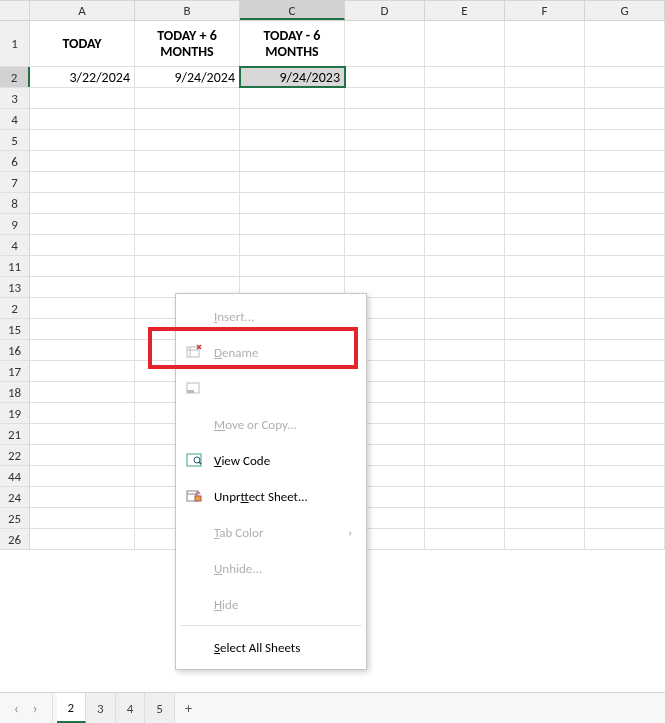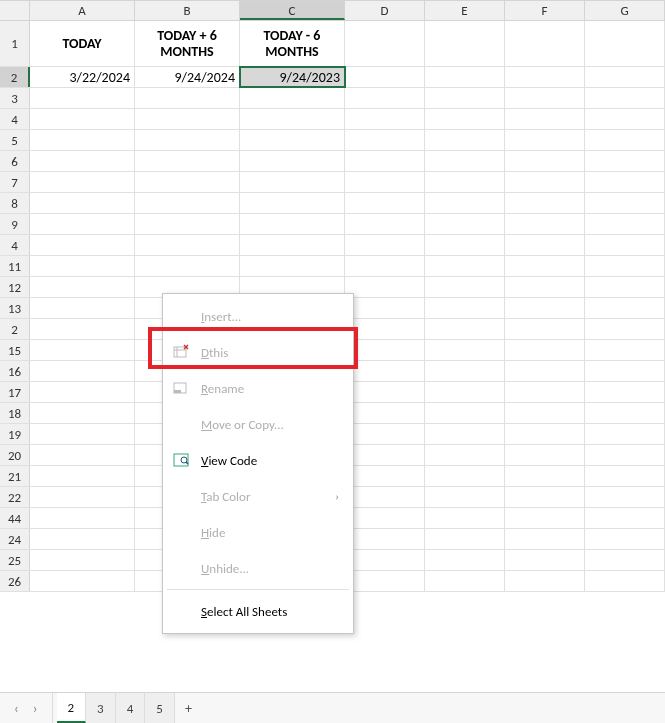--- a/index.html
+++ b/index.html
@@ -73,21 +73,21 @@
       flex-shrink: 0;
       color: #000;
     }
     .cell.header-text { font-weight: bold; text-align: center; justify-content: center; line-height:1.1;}
     .cell.selected { background: #d8d8d8; outline:2px solid #217346; outline-offset:-1px;}
     .cA{width:105px;} .cB{width:105px;} .cC{width:105px;}
     .cD{width:80px;}.cE{width:80px;}.cF{width:80px;}.cG{width:80px;}
     
     .ctx-menu {
       position: absolute;
-      left: 162px;
+      left: 175px;
       top: 292px;
       width: 192px;
       background: #fff;
       border: 1px solid #c6c6c6;
       box-shadow: 2px 2px 6px rgba(0,0,0,.2);
       padding: 4px 0;
       font-size: 13px;
       color: #000;
     }
     .ctx-item {
@@ -258,30 +258,20 @@
         <div class="row-header">11</div>
         <div class="cell cA"></div>
         <div class="cell cB"></div>
         <div class="cell cC"></div>
         <div class="cell cD"></div>
         <div class="cell cE"></div>
         <div class="cell cF"></div>
         <div class="cell cG"></div>
       </div>
     <div class="row">
-        <div class="row-header">12</div>
-        <div class="cell cA"></div>
-        <div class="cell cB"></div>
-        <div class="cell cC"></div>
-        <div class="cell cD"></div>
-        <div class="cell cE"></div>
-        <div class="cell cF"></div>
-        <div class="cell cG"></div>
-      </div>
-    <div class="row">
         <div class="row-header">13</div>
         <div class="cell cA"></div>
         <div class="cell cB"></div>
         <div class="cell cC"></div>
         <div class="cell cD"></div>
         <div class="cell cE"></div>
         <div class="cell cF"></div>
         <div class="cell cG"></div>
       </div>
     <div class="row">
@@ -329,30 +319,20 @@
         <div class="cell cA"></div>
         <div class="cell cB"></div>
         <div class="cell cC"></div>
         <div class="cell cD"></div>
         <div class="cell cE"></div>
         <div class="cell cF"></div>
         <div class="cell cG"></div>
       </div>
     <div class="row">
         <div class="row-header">19</div>
-        <div class="cell cA"></div>
-        <div class="cell cB"></div>
-        <div class="cell cC"></div>
-        <div class="cell cD"></div>
-        <div class="cell cE"></div>
-        <div class="cell cF"></div>
-        <div class="cell cG"></div>
-      </div>
-    <div class="row">
-        <div class="row-header">20</div>
         <div class="cell cA"></div>
         <div class="cell cB"></div>
         <div class="cell cC"></div>
         <div class="cell cD"></div>
         <div class="cell cE"></div>
         <div class="cell cF"></div>
         <div class="cell cG"></div>
       </div>
     <div class="row">
         <div class="row-header">21</div>
@@ -424,57 +404,67 @@
     <div class="ctx-item disabled">
       <span class="ctx-icon">
         <svg width="16" height="16" viewBox="0 0 16 16">
             <rect x="1" y="3" width="12" height="10" fill="none" stroke="#bbb"></rect>
             <line x1="1" y1="6" x2="13" y2="6" stroke="#bbb"></line>
             <line x1="4" y1="3" x2="4" y2="13" stroke="#bbb"></line>
             <line x1="11" y1="1" x2="15" y2="5" stroke="#c33" stroke-width="1.5"></line>
             <line x1="15" y1="1" x2="11" y2="5" stroke="#c33" stroke-width="1.5"></line>
           </svg>
       </span>
-      <span class="ctx-label"><u>D</u><span>this</span></span>
+      <span class="ctx-label"><u>D</u><span>ename</span></span>
     </div>
     <div class="ctx-item disabled">
       <span class="ctx-icon">
         <svg width="16" height="16" viewBox="0 0 16 16">
             <rect x="1" y="3" width="12" height="10" fill="none" stroke="#bbb"></rect>
             <rect x="1" y="10" width="7" height="3" fill="#bbb"></rect>
           </svg>
       </span>
-      <span class="ctx-label"><u>R</u><span>ename</span></span>
     </div>
     <div class="ctx-item disabled">
       <span class="ctx-icon"></span>
       <span class="ctx-label"><u>M</u><span>ove or Copy...</span></span>
     </div>
     <div class="ctx-item">
       <span class="ctx-icon">
         <svg width="16" height="16" viewBox="0 0 16 16">
             <rect x="1" y="2" width="14" height="12" fill="none" stroke="#3a7"></rect>
             <circle cx="11" cy="8" r="3" fill="none" stroke="#257"></circle>
             <line x1="13" y1="10" x2="15" y2="12" stroke="#257" stroke-width="1.5"></line>
           </svg>
       </span>
       <span class="ctx-label"><u>V</u><span>iew Code</span></span>
     </div>
+    <div class="ctx-item">
+      <span class="ctx-icon">
+        <svg width="16" height="16" viewBox="0 0 16 16">
+            <rect x="1" y="3" width="11" height="10" fill="none" stroke="#888"></rect>
+            <line x1="1" y1="6" x2="12" y2="6" stroke="#888"></line>
+            <rect x="9" y="8" width="6" height="5" fill="#e8a23a" stroke="#a56"></rect>
+            <path d="M10 8 V6 a2 2 0 0 1 4 0" fill="none" stroke="#a56"></path>
+          </svg>
+      </span>
+      <span class="ctx-label"><span>Unpr</span><u>t</u><span>tect Sheet...</span></span>
+    </div>
     <div class="ctx-item disabled">
       <span class="ctx-icon"></span>
       <span class="ctx-label"><u>T</u><span>ab Color</span></span>
       <span class="ctx-sub">›</span>
     </div>
     <div class="ctx-item disabled">
       <span class="ctx-icon"></span>
+      <span class="ctx-label"><u>U</u><span>nhide...</span></span>
+    </div>
+    <div class="ctx-item disabled">
+      <span class="ctx-icon"></span>
       <span class="ctx-label"><u>H</u><span>ide</span></span>
-    </div>
-    <div class="ctx-item disabled">
-      <span class="ctx-icon"></span>
-      <span class="ctx-label"><u>U</u><span>nhide...</span></span>
     </div>
     <div class="ctx-sep"></div>
     <div class="ctx-item">
       <span class="ctx-icon"></span>
       <span class="ctx-label"><u>S</u><span>elect All Sheets</span></span>
     </div>
   </div>
   <div class="highlight-box"></div>
 </div>
 

